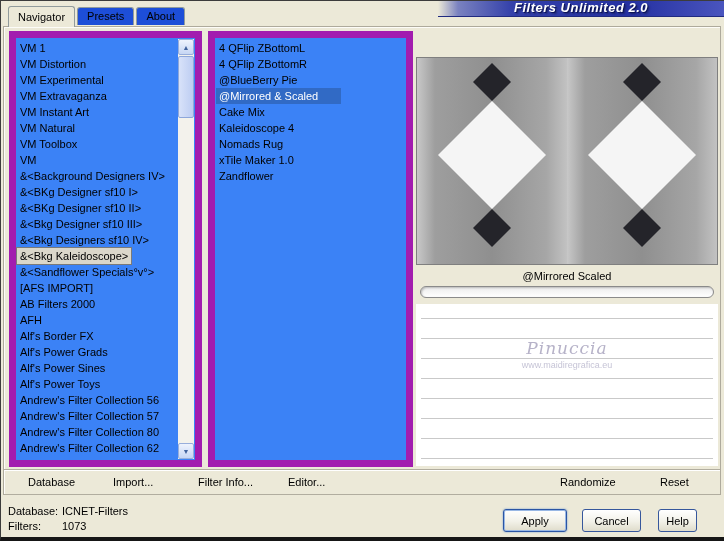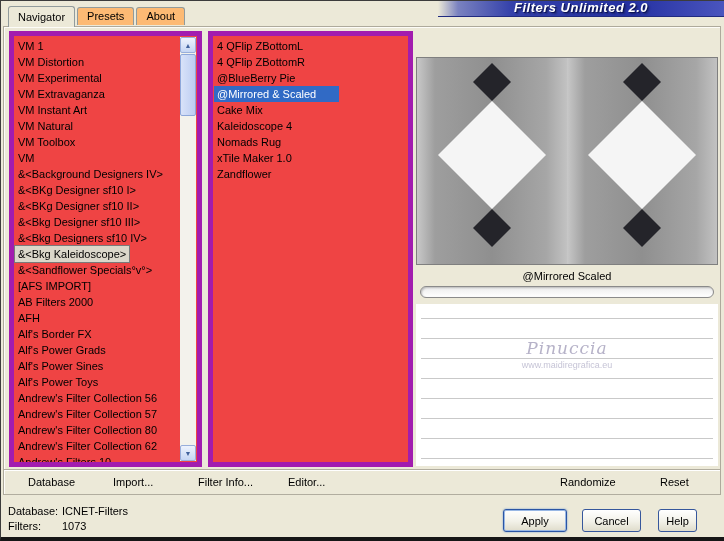--- a/index.html
+++ b/index.html
@@ -16,28 +16,28 @@
   
   .banner { position:absolute; left:438px; top:0; width:286px; height:17px; z-index:5; text-align:center;
     background:linear-gradient(90deg,#ece9d8 0%,#7a82c0 7%,#3340aa 26%,#2531a2 68%,#4a55be 100%);
     border-bottom:1px solid #202a80; }
   .banner-text { font-size:13px; font-weight:bold; font-style:italic; color:#fff; line-height:16px;
     letter-spacing:.5px; text-shadow:1px 1px 0 #0c1458, 2px 2px 2px rgba(0,0,0,.35); }
 
   
   .tabbar { position:absolute; left:8px; top:6px; height:21px; display:flex; align-items:flex-end; z-index:3; }
   .tab { border:1px solid #919b9c; border-bottom:none; border-radius:3px 3px 0 0; padding:0 9px;
-         height:18px; line-height:17px; background:#fdba74; margin-right:2px; margin-bottom:2px; }
+         height:18px; line-height:17px; background:#1d4ed8; margin-right:2px; margin-bottom:2px; }
   .tab.active { height:21px; line-height:20px; background:#ece9d8; margin-bottom:0; }
 
   .tabpage { position:absolute; left:3px; top:26px; width:718px; height:469px;
     border:1px solid #aeaa9c; box-shadow:inset 1px 1px 0 #fdfcf8; background:#ece9d8; }
 
   
-  .listbox { position:absolute; background:#ef4444; border:5px solid #a21caf; overflow:hidden; }
+  .listbox { position:absolute; background:#3b82f6; border:7px solid #a21caf; overflow:hidden; }
   .cat-box  { left:9px;   top:31px; width:193px; height:436px; }
   .filt-box { left:208px; top:31px; width:205px; height:436px; }
   .cat-box  .items { position:absolute; left:1px; top:2px; right:17px; }
   .filt-box .items { position:absolute; left:1px; top:2px; right:1px; }
   .li { height:16px; line-height:16px; padding:0 3px; white-space:nowrap; overflow:hidden; font-size:11px; }
   .sel-cat    { background:#dbd7ca; outline:1px solid #7a7a7a; width:max-content; }
   .sel-filter { background:#316ac5; color:#fff; width:max-content; padding-right:23px; }
 
   
   .sb { position:absolute; top:1px; right:1px; bottom:1px; width:16px; background:#f3f2ec; }

